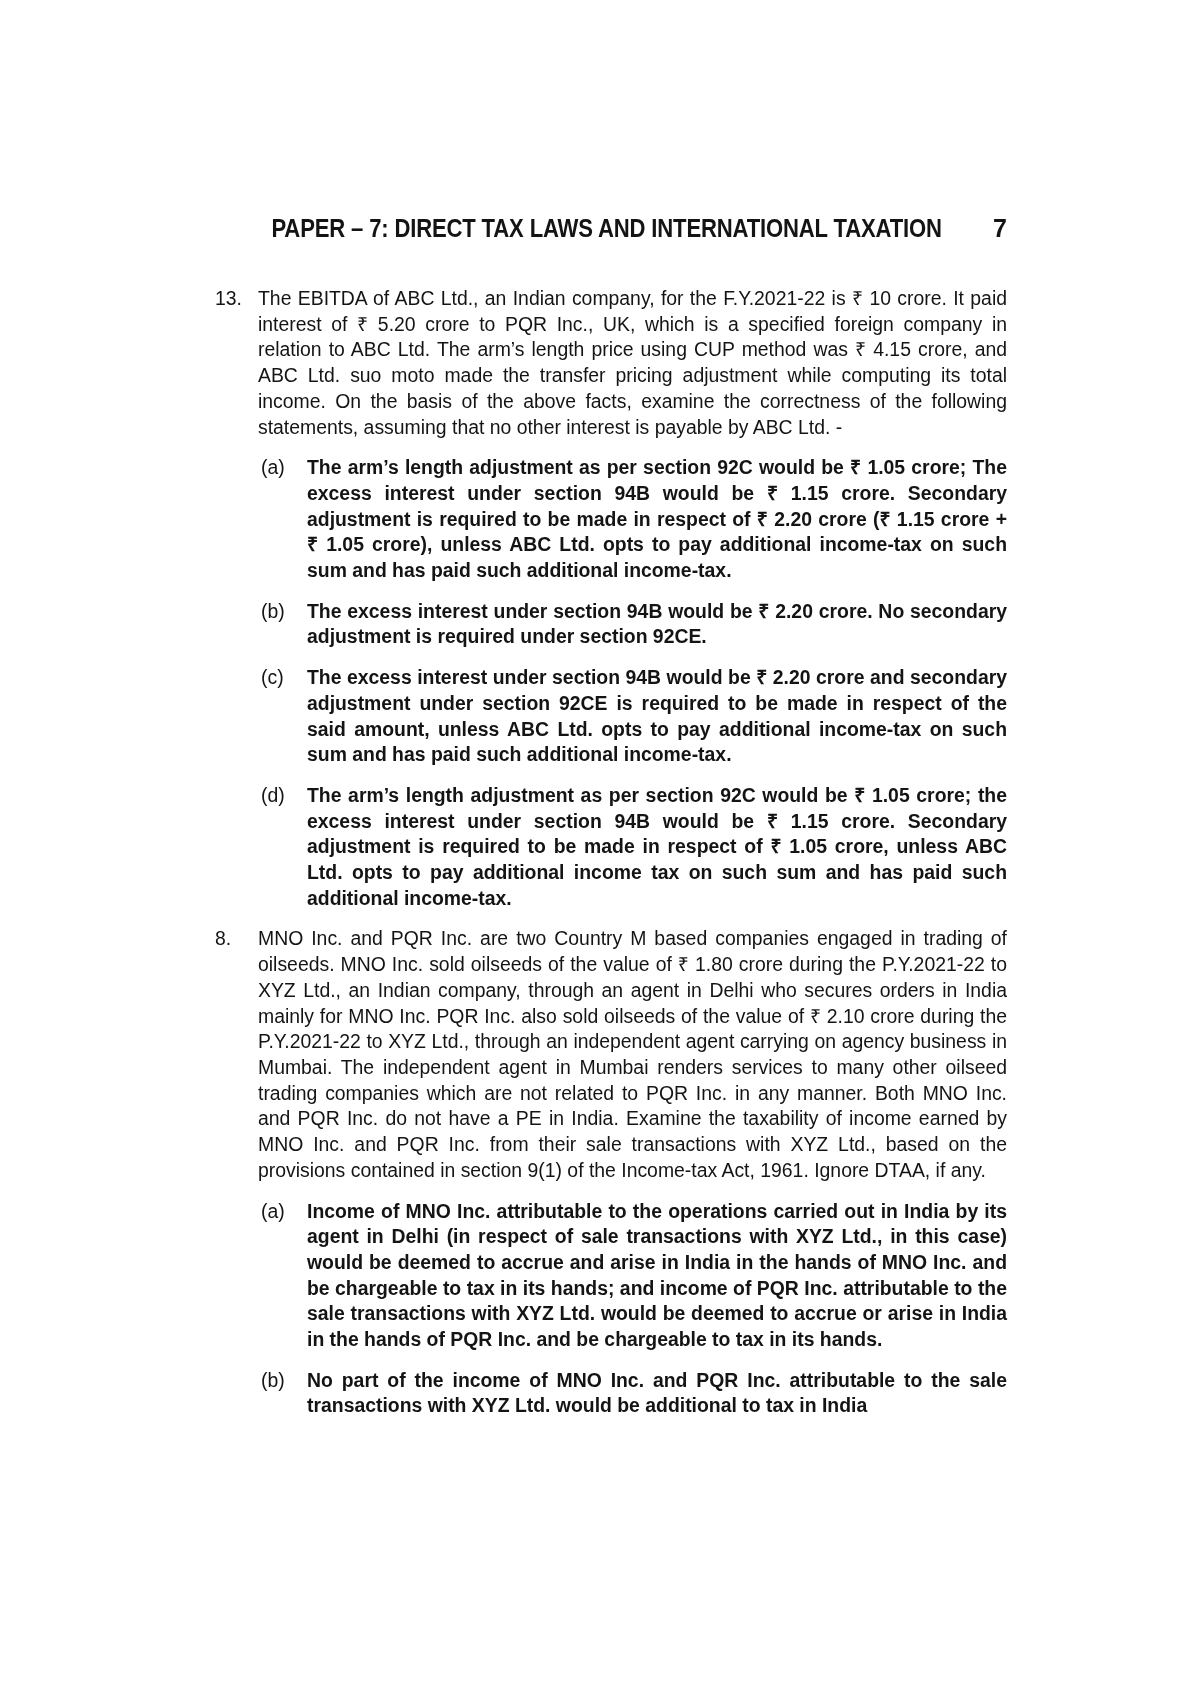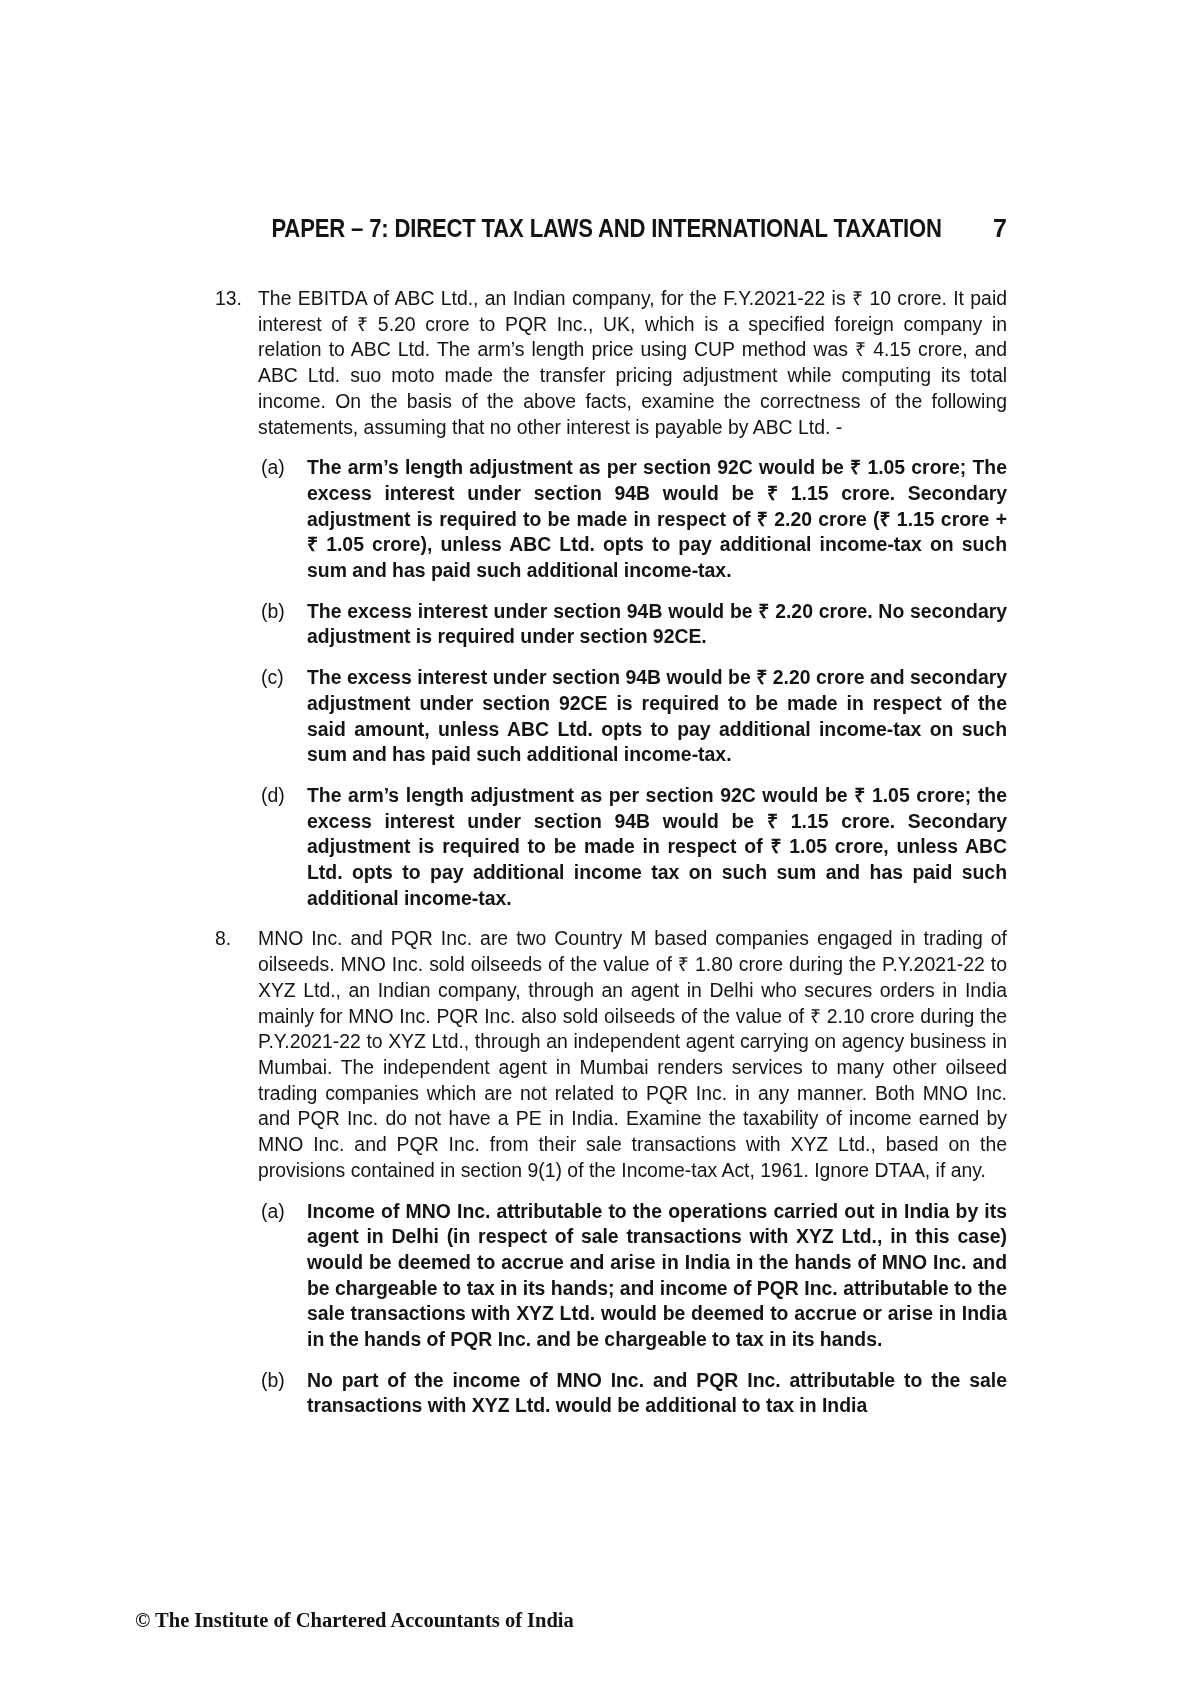--- a/index.html
+++ b/index.html
@@ -114,17 +114,14 @@
 
         <div class="opt">
           <div class="olabel">(b)</div>
           <p class="otext">No part of the income of MNO Inc. and PQR Inc. attributable to the sale transactions with XYZ Ltd. would be additional to tax in India</p>
         </div>
       </div>
     </div>
 
   </div>
 
-  <div class="footer">
-    <span>© The Institute of Chartered Accountants of India</span>
-  </div>
 
 </div>
 
 </body></html>

